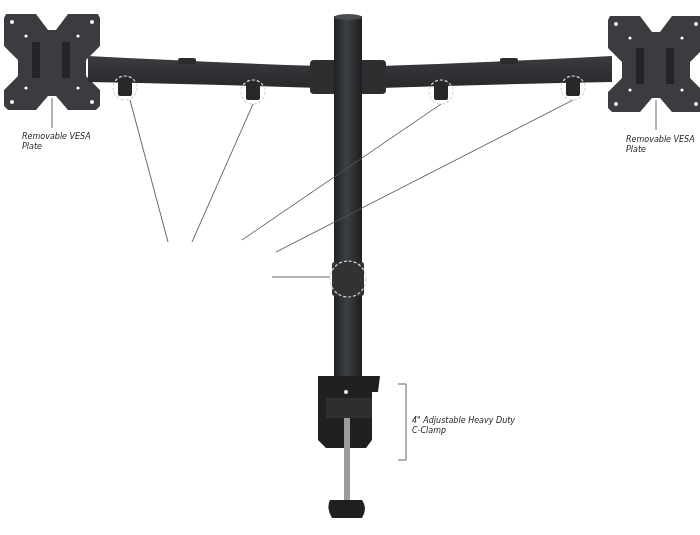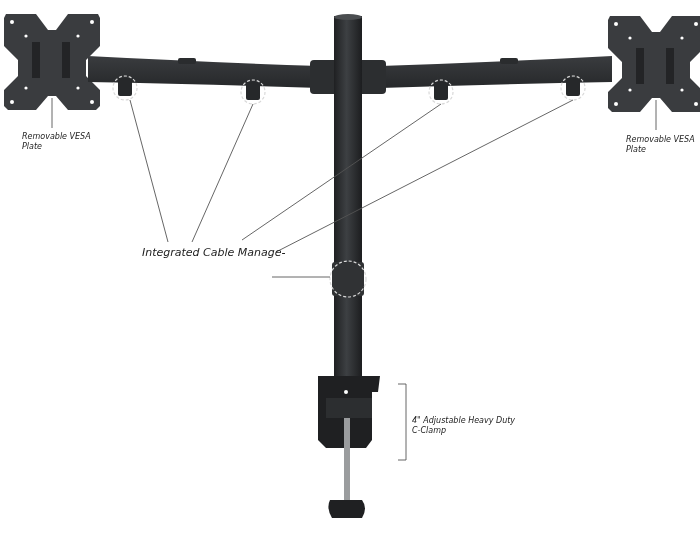--- a/index.html
+++ b/index.html
@@ -108,20 +108,19 @@
     <div>Removable VESA</div>
     <div>Plate</div>
   </div>
 
   <div class="label lbl-small" style="left:626px;top:135px;">
     <div>Removable VESA</div>
     <div>Plate</div>
   </div>
 
   <div class="label lbl-med" style="left:142px;top:246px;">
-    <div>Integrated Cable Manage-</div>
   </div>
 
   <div class="label lbl-clamp" style="left:412px;top:416px;">
     <div>4" Adjustable Heavy Duty</div>
     <div>C-Clamp</div>
   </div>
 </div>
 
 </body></html>

